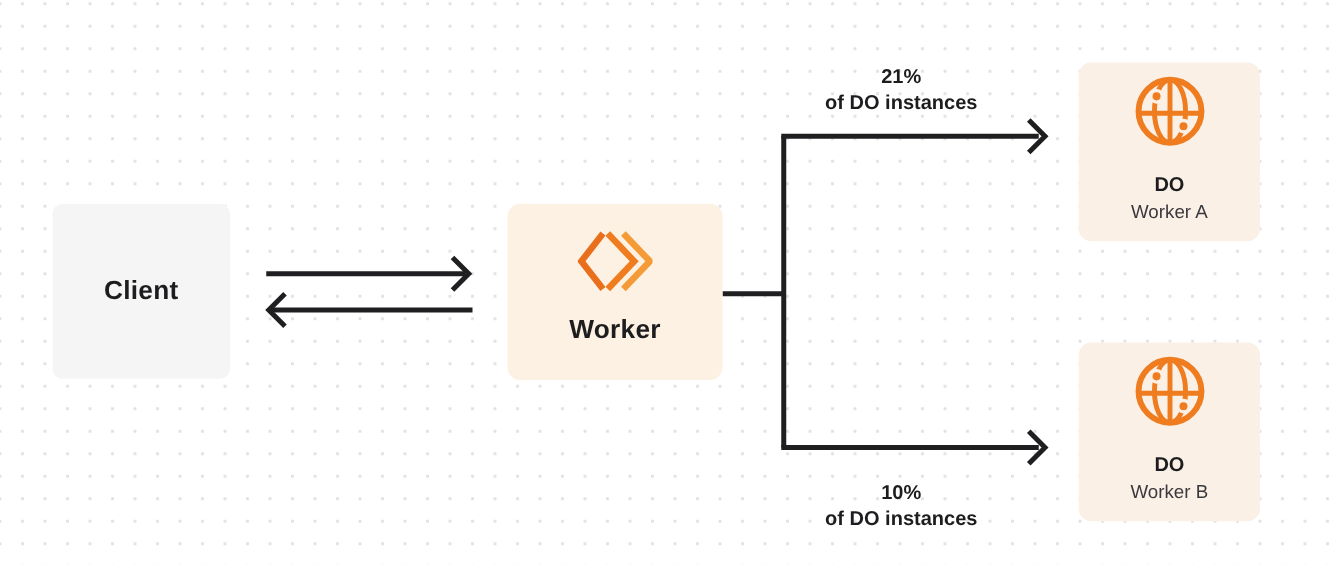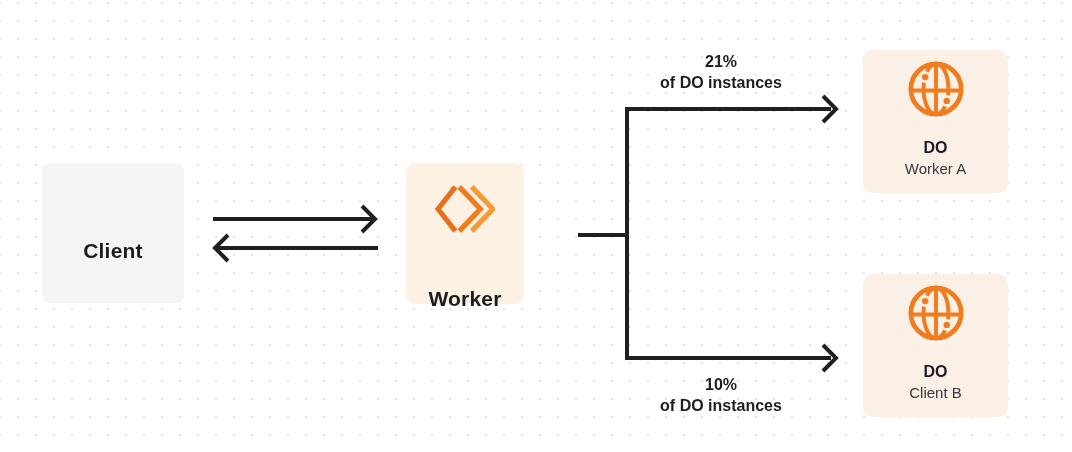--- a/index.html
+++ b/index.html
@@ -35,24 +35,23 @@
   }
   .node-client{
     left:42px;top:163px;width:142px;height:140px;
     background:var(--c-client-bg,#f5f5f6);
     border-radius:8px;
   }
   .node-label{
     font-size:21px;font-weight:700;
     color:var(--c-text-primary,#1d1d20);
     letter-spacing:.2px;
-    margin-top:36px;
   }
   .node-worker{
-    left:406px;top:163px;width:118px;height:141px;
+    left:406px;top:163px;width:172px;height:141px;
     background:var(--c-worker-bg,#fcf1e2);
     border-radius:10px;
     justify-content:flex-start;
     padding-top:21px;
   }
   .worker-icon{display:block;margin-bottom:13px;}
   .wk{fill:none;stroke-width:5.4;stroke-linecap:butt;stroke-linejoin:miter;}
   .wk1{stroke:var(--c-orange-dark,#e8701d);}
   .wk2{stroke:var(--c-orange,#ef7d1f);}
   .wk3{stroke:var(--c-orange-light,#f49a37);}
@@ -76,21 +75,21 @@
     font-size:15px;font-weight:400;line-height:22px;
     color:var(--c-text-secondary,#39393d);
   }
   .edge-label{
     position:absolute;left:610px;width:222px;
     text-align:center;
     font-size:16px;font-weight:700;line-height:21px;
     color:var(--c-text-primary,#1d1d20);
   }
   .edge-label-a{top:51px;}
-  .edge-label-b{top:374px;}
+  .edge-label-b{top:384px;}
 </style>
 </head>
 <body>
 
 <div class="canvas">
 
   <svg class="edges-svg" viewBox="0 0 1072 452" aria-hidden="true">
 
     <path class="ln" d="M213 219 H372"></path>
     <path class="ln" d="M362 206 L375 219 L362 232"></path>
@@ -142,21 +141,21 @@
       <svg width="58" height="58" viewBox="0 0 56 56">
         <circle class="g-str" cx="28" cy="28" r="24.3" stroke-width="4.6"></circle>
         <ellipse class="g-str" cx="28" cy="28" rx="12" ry="24.3" stroke-width="3.8"></ellipse>
         <line class="g-str" x1="28" y1="3.7" x2="28" y2="52.3" stroke-width="3.8"></line>
         <line class="g-str" x1="4" y1="29.5" x2="52" y2="29.5" stroke-width="3.8"></line>
         <circle class="g-dot" cx="17.6" cy="16.5" r="4.4"></circle>
         <circle class="g-dot" cx="38.4" cy="39.5" r="4.4"></circle>
       </svg>
     </span>
     <span class="do-title">DO</span>
-    <span class="do-sub">Client B</span>
+    <span class="do-sub">Worker B</span>
   </div>
 
   <div class="edge-label edge-label-a">
     <div>21%</div>
     <div>of DO instances</div>
   </div>
   <div class="edge-label edge-label-b">
     <div>10%</div>
     <div>of DO instances</div>
   </div>

